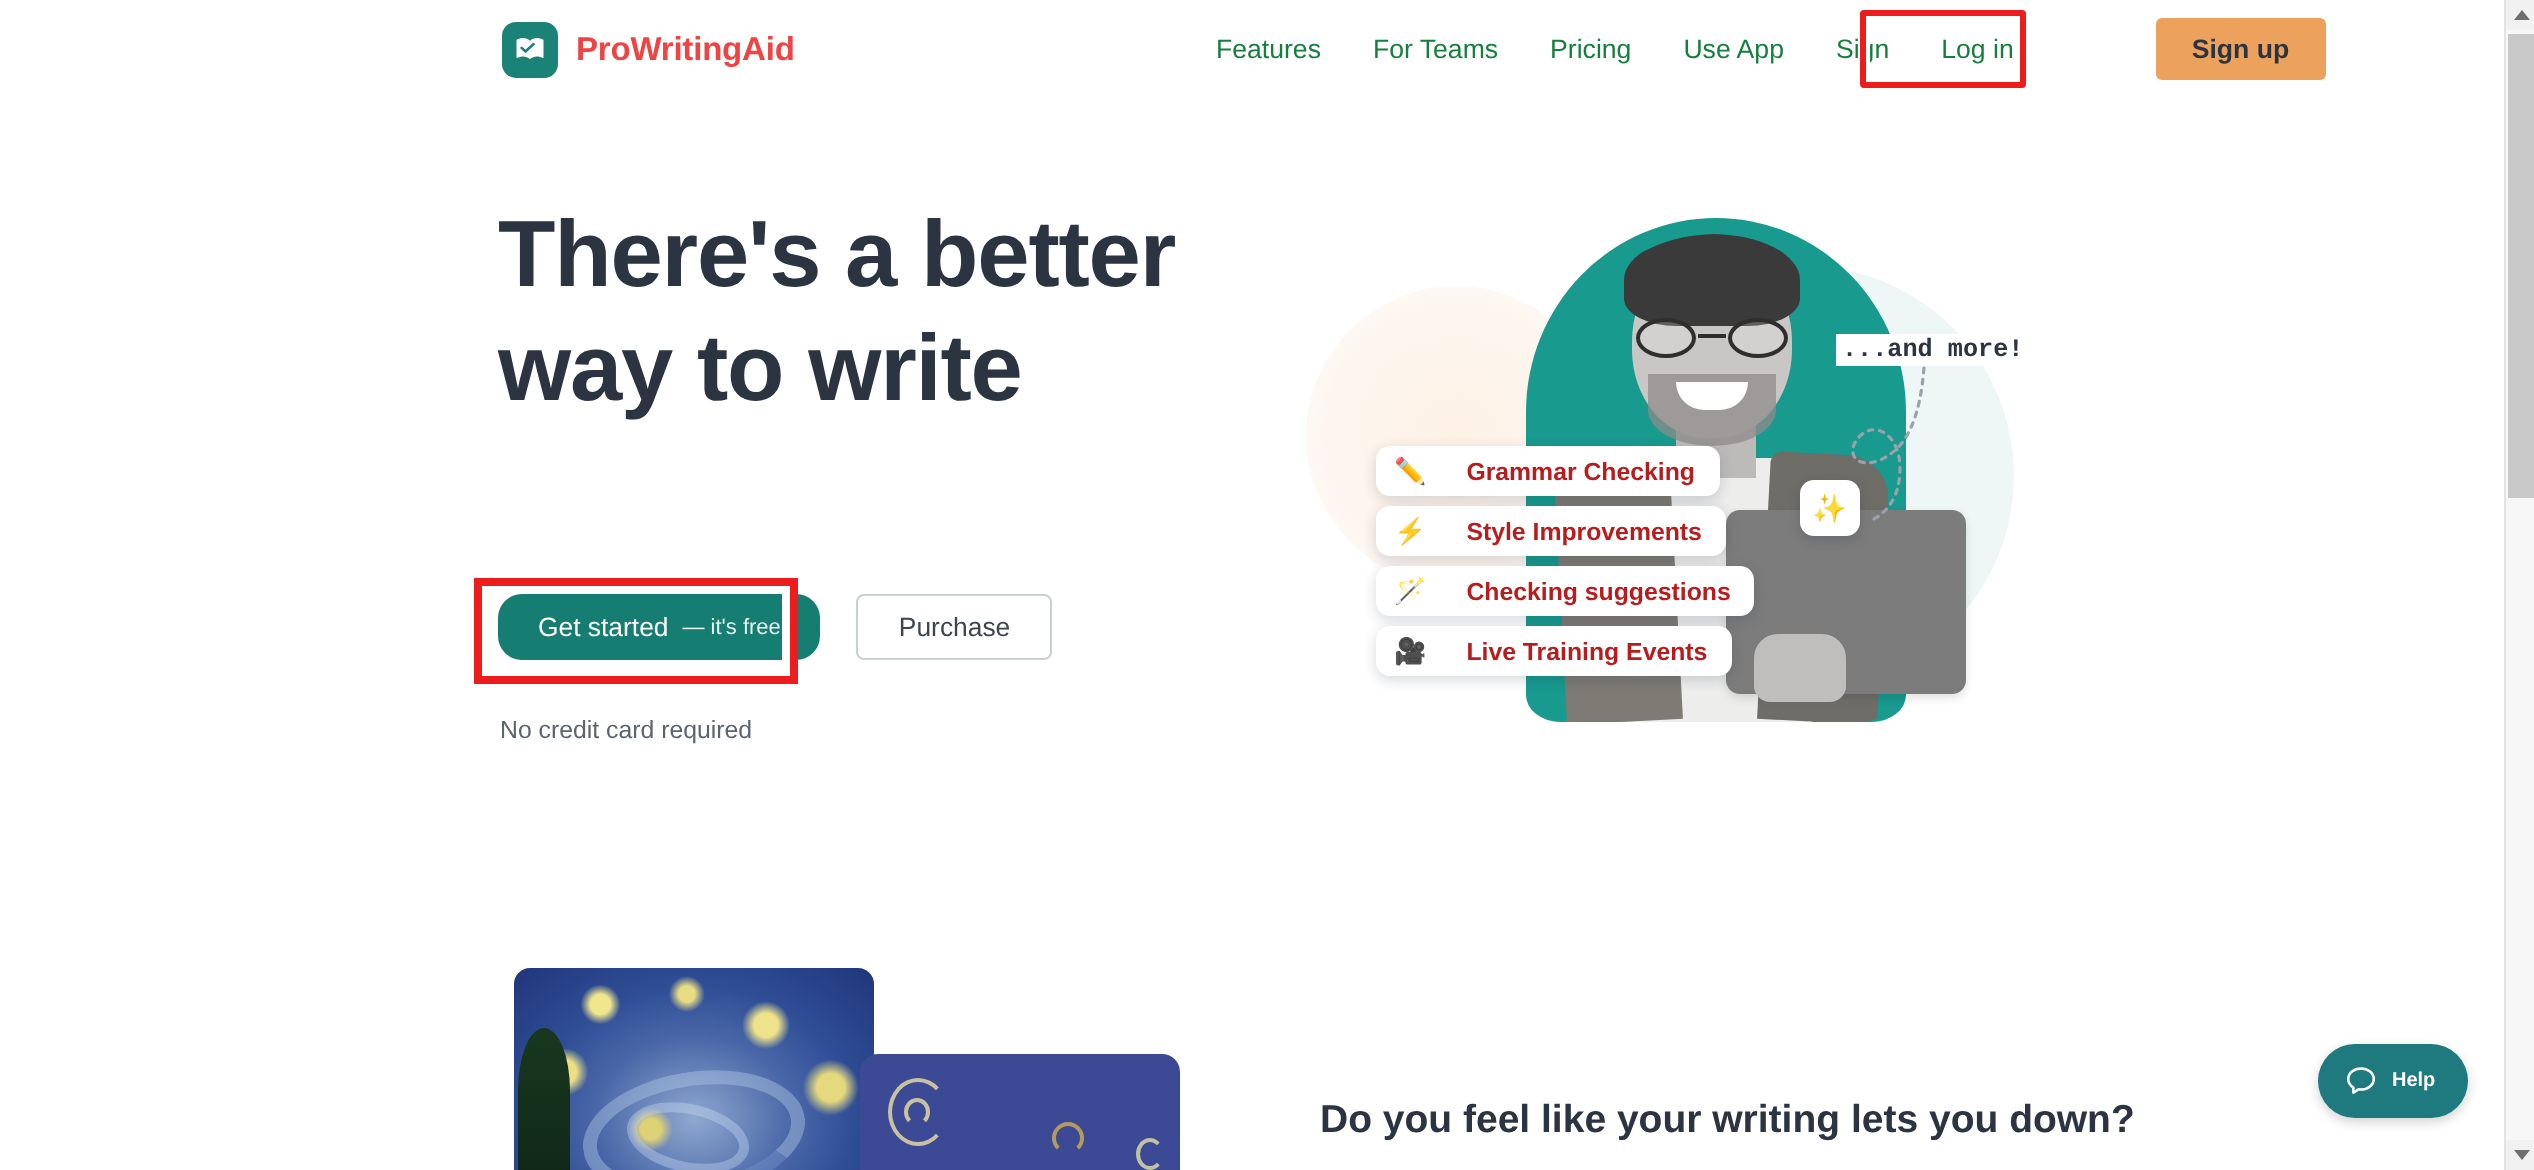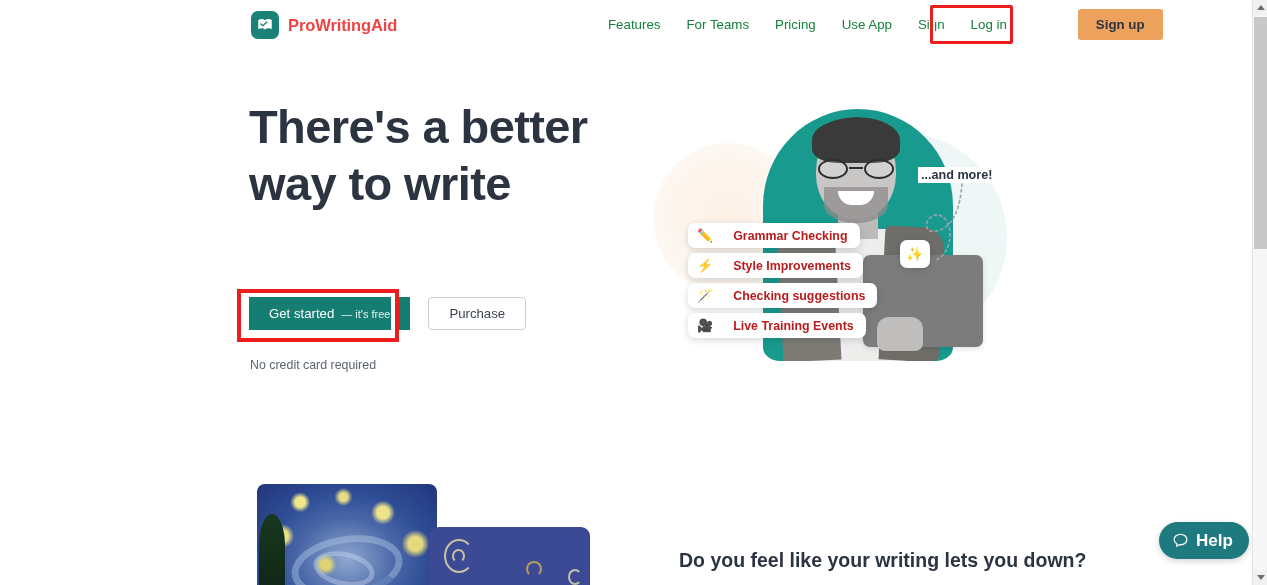--- a/index.html
+++ b/index.html
@@ -124,21 +124,21 @@
   }
   .cta-row {
     position: absolute;
     left: 249px; top: 297px;
     display: flex; align-items: center; gap: 18px;
   }
   .btn-primary {
     background: #157d72;
     color: #ffffff;
     border: none;
-    border-radius: 0;
+    border-radius: 12px;
     padding: 0 20px;
     height: 33px;
     font-size: 13.2px;
     font-family: "Liberation Sans", sans-serif;
     cursor: pointer;
     display: flex; align-items: center; gap: 7px;
     white-space: nowrap;
   }
   .btn-primary .free {
     font-size: 11px;
@@ -337,20 +337,21 @@
   .and-more {
     position: absolute;
     left: 918px; top: 167px;
     font-size: 12.6px;
     font-weight: bold;
     color: #2b3440;
     background: #fff;
     padding: 1px 3px;
     white-space: nowrap;
     z-index: 12;
+    font-family: Liberation Mono, monospace;
   }
   .arrow-svg {
     position: absolute;
     left: 910px; top: 182px;
     z-index: 11;
   }
 
   
   .starry {
     position: absolute;
@@ -401,21 +402,21 @@
     overflow: hidden;
   }
   .doodle {
     position: absolute;
     border-radius: 50%;
     border-style: solid;
   }
 
   .section-q {
     position: absolute;
-    left: 679px; top: 549px;
+    left: 660px; top: 549px;
     font-size: 19.5px;
     font-weight: bold;
     color: #2b3440;
     white-space: nowrap;
   }
 
   
   .help-widget {
     position: absolute;
     left: 1159px; top: 522px;
@@ -424,21 +425,21 @@
     border-radius: 19px;
     display: flex; align-items: center;
     gap: 7px;
     padding: 0 16px 0 13px;
     cursor: pointer;
     box-shadow: 0 2px 6px rgba(0,0,0,.18);
     z-index: 30;
   }
   .help-widget .label {
     color: #ffffff;
-    font-size: 17px;
+    font-size: 10px;
     font-weight: bold;
   }
 
   
   .scrollbar {
     position: absolute;
     right: 0; top: 0;
     width: 15px; height: 585px;
     background: #f1f1f1;
     border-left: 1px solid #e3e3e3;

